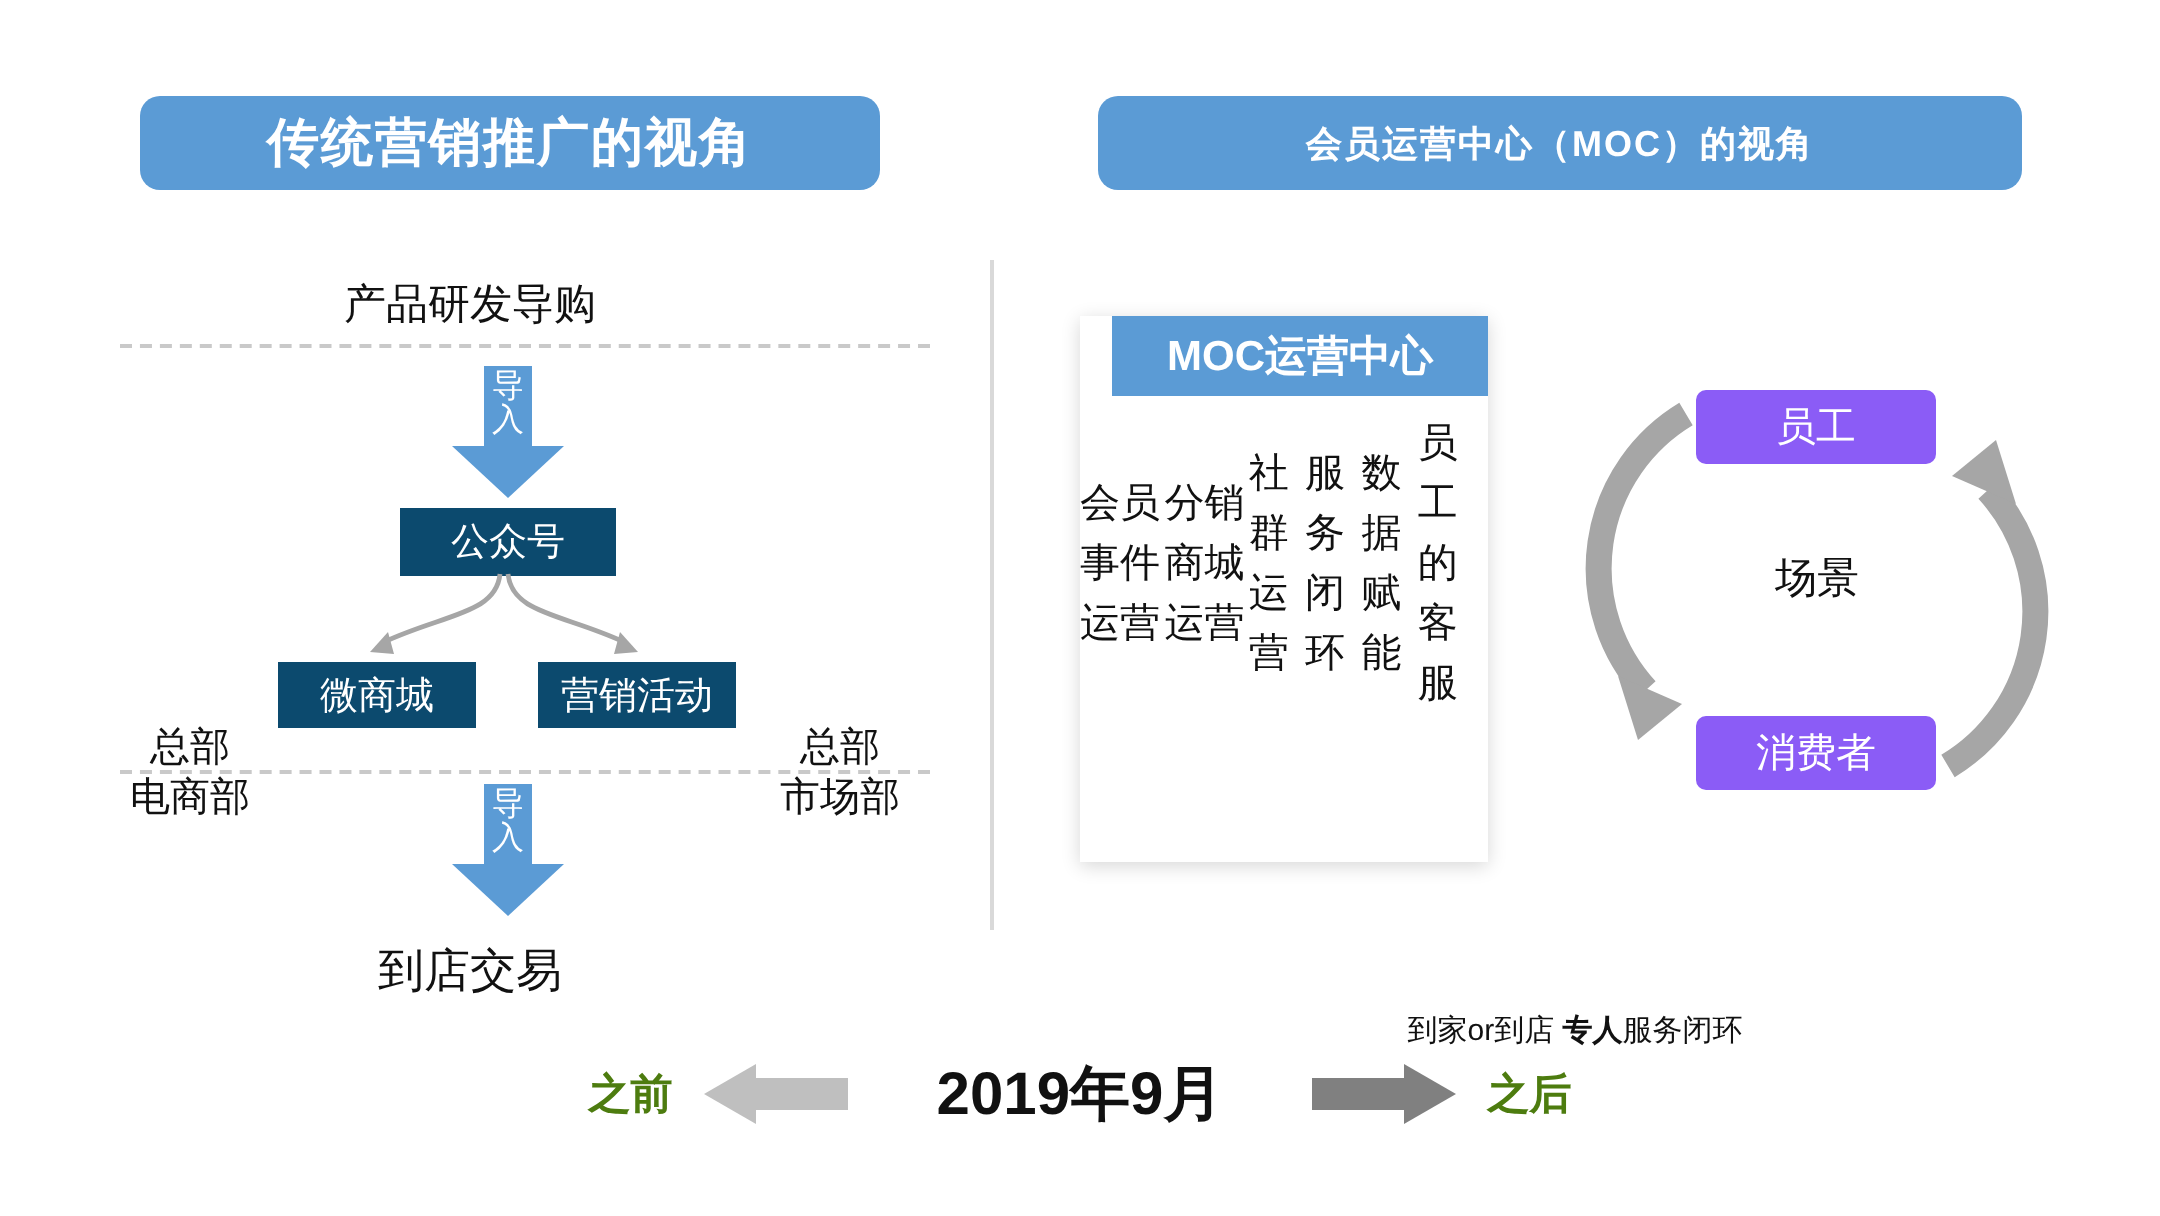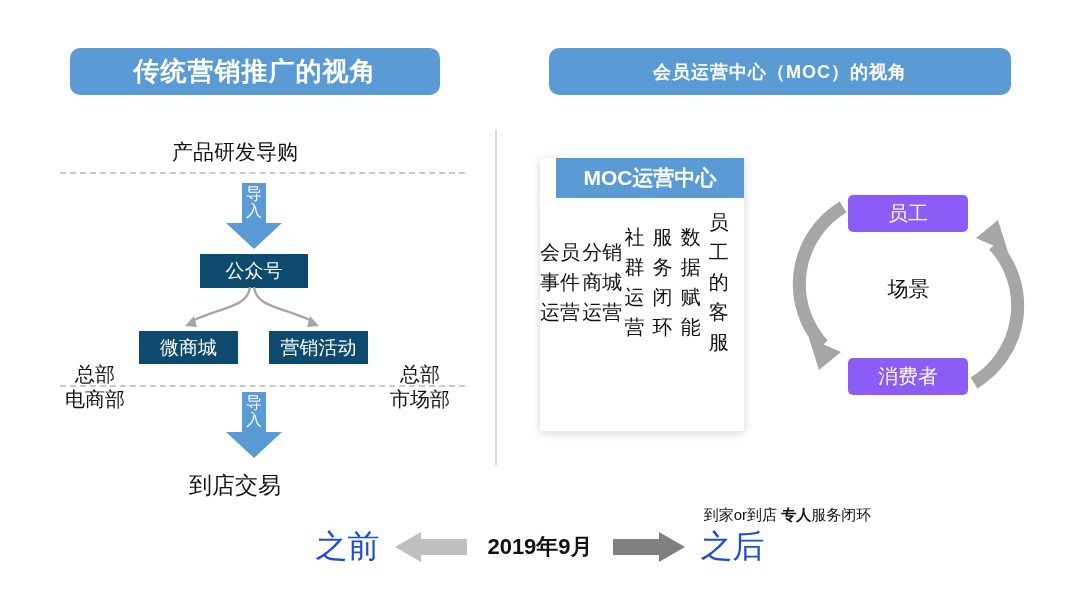--- a/index.html
+++ b/index.html
@@ -134,22 +134,22 @@
     position:absolute;left:60px;top:470px;width:465px;text-align:center;
     font-size:15px;color:#111;margin-top:36px;
   }
   #service-loop-label .b{font-weight:bold;}
 
   
   #timeline{
     position:absolute;left:275px;top:524px;width:530px;height:46px;
     display:flex;align-items:center;justify-content:center;
   }
-  #timeline .tl-text{font-size:32px;color:#1d4ed8;}
-  #timeline .tl-date{font-size:22px;color:#111;font-weight:bold;margin:0 4px;}
+  #timeline .tl-text{font-size:21px;color:#4d7c0f;font-weight:bold;}
+  #timeline .tl-date{font-size:30px;color:#111;font-weight:bold;margin:0 28px;}
   .tl-arrow{width:72px;height:30px;margin:0 16px;position:relative;}
   .tl-arrow.left .tl-head{
     position:absolute;left:0;top:0;width:0;height:0;
     border-top:15px solid transparent;border-bottom:15px solid transparent;
     border-right:26px solid #BFBFBF;
   }
   .tl-arrow.left .tl-shaft{
     position:absolute;left:25px;top:7px;width:47px;height:16px;background:#BFBFBF;
   }
   .tl-arrow.right .tl-head{

